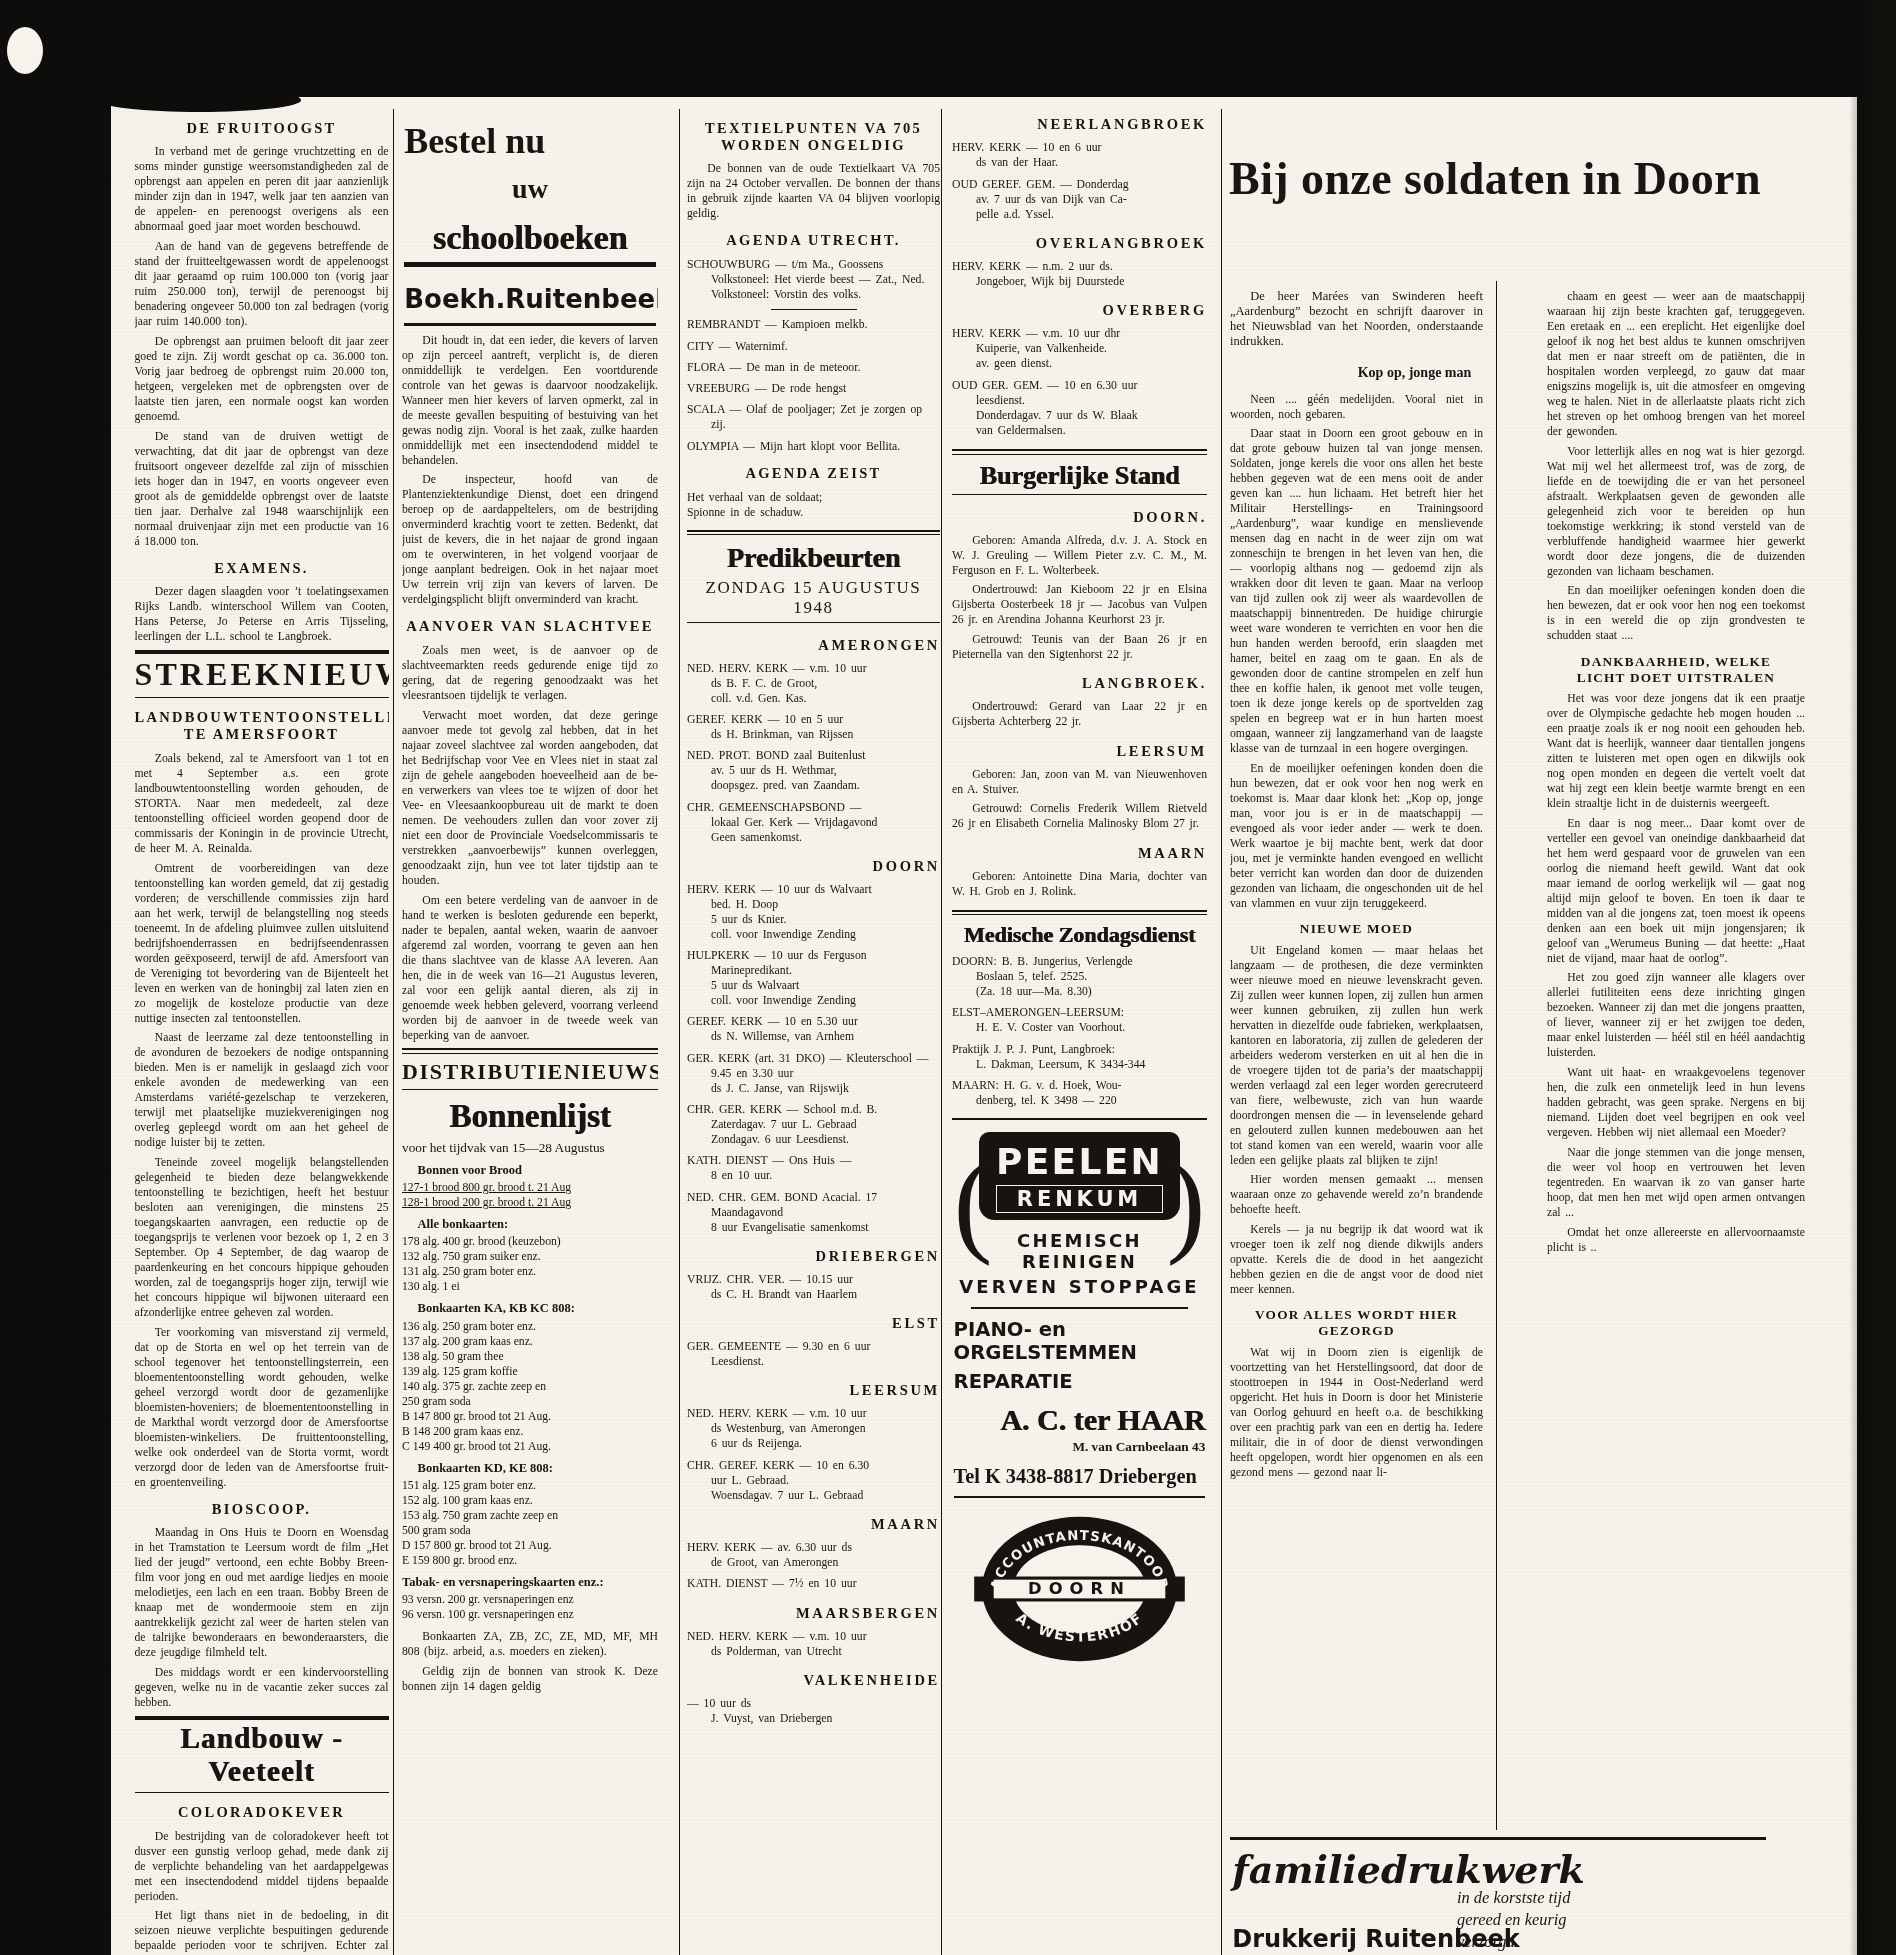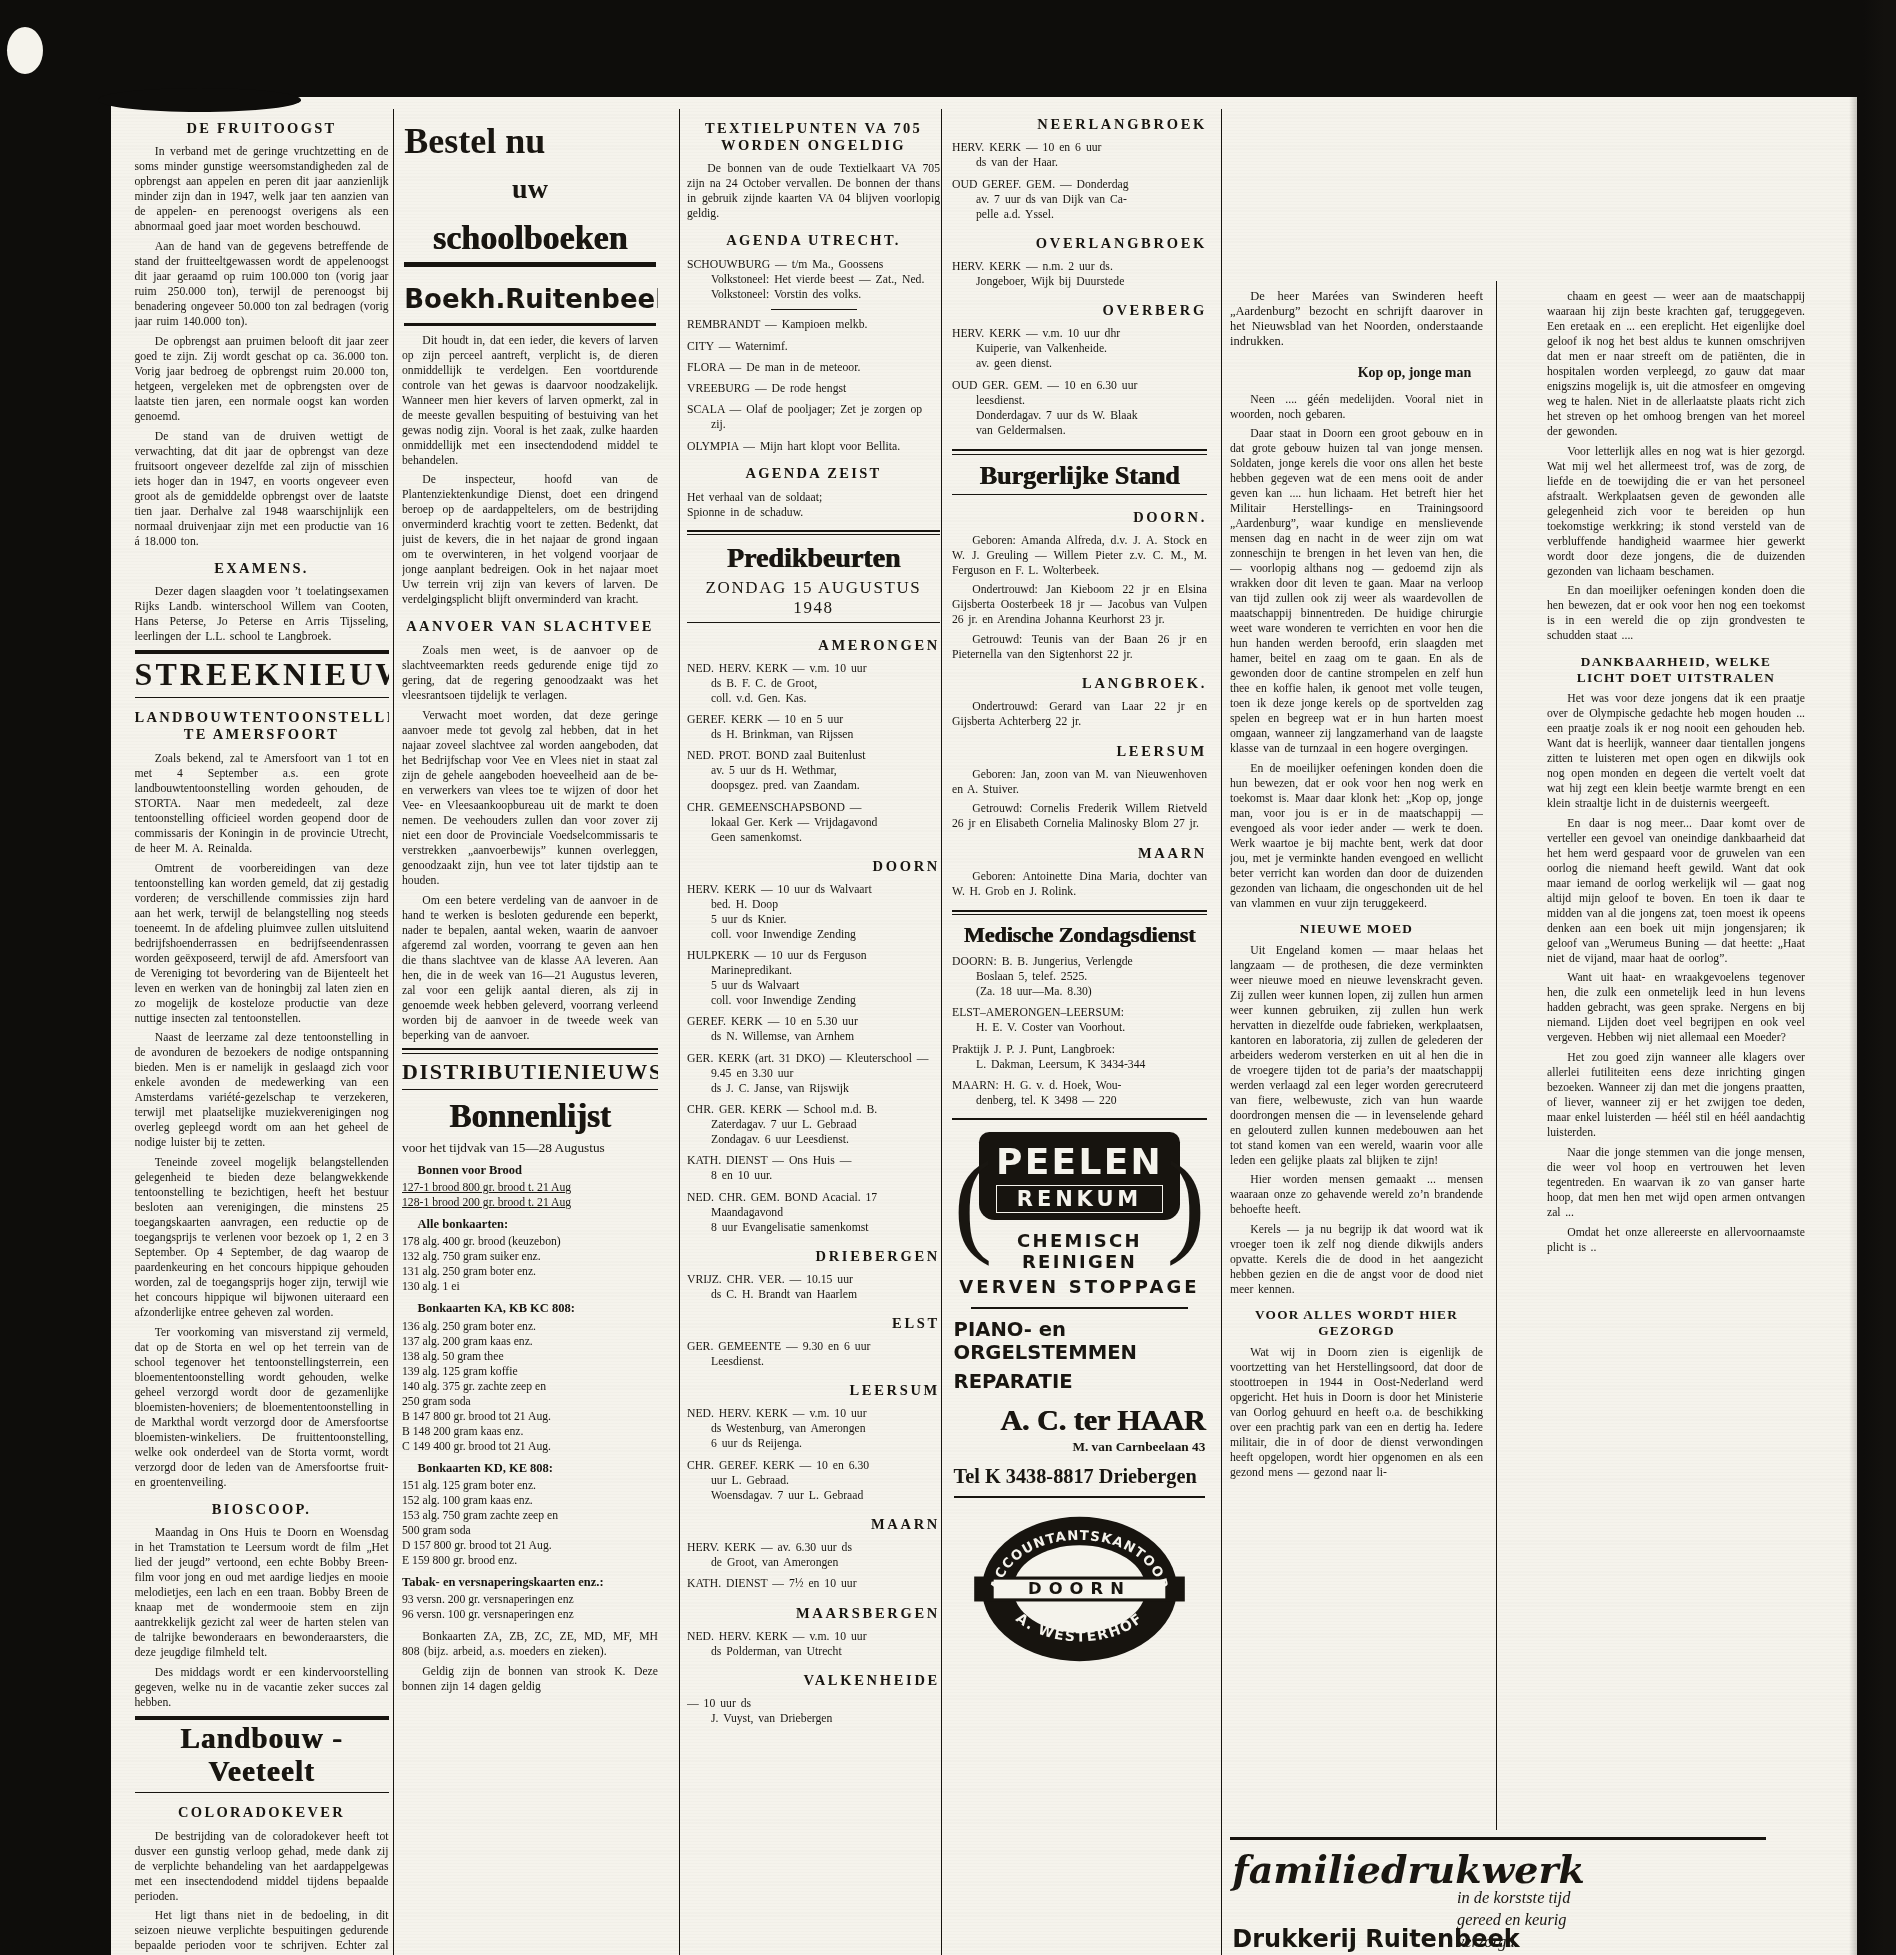--- a/index.html
+++ b/index.html
@@ -278,20 +278,21 @@
         <text font-family="DejaVu Sans, sans-serif" font-weight="bold" font-size="34" fill="#f5f3ec" letter-spacing="3">
           <textPath href="#arcTop" startOffset="50%" text-anchor="middle">ACCOUNTANTSKANTOOR</textPath>
         </text>
         <text font-family="DejaVu Sans, sans-serif" font-weight="bold" font-size="36" fill="#f5f3ec" letter-spacing="4">
           <textPath href="#arcBot" startOffset="50%" text-anchor="middle">A. WESTERHOF</textPath>
         </text>
       </svg>
     </div>
   </div>
 
+  <div style="position:absolute;left:1118px;top:55px;width:532px;font-weight:bold;font-size:46px;text-align:center;letter-spacing:0.4px;">Bij onze soldaten in Doorn</div>
 
   <div class="col" style="left:1119px;top:192px;width:253px;height:1545px;">
     <p class="b" style="font-size:12.5px;">De heer Marées van Swinderen heeft „Aardenburg” bezocht en schrijft daarover in het Nieuwsblad van het Noorden, onderstaande indrukken.</p>
     <div style="font-weight:bold;font-size:14px;text-align:right;margin:15.6px 11.7px 11px 0;">Kop op, jonge man</div>
     <p class="b">Neen .... géén medelijden. Vooral niet in woorden, noch gebaren.</p>
     <p class="b">Daar staat in Doorn een groot gebouw en in dat grote gebouw huizen tal van jonge mensen. Soldaten, jonge kerels die voor ons allen het beste hebben gegeven wat de een mens ooit de ander geven kan .... hun lichaam. Het betreft hier het Militair Herstellings- en Trainingsoord „Aardenburg”, waar kundige en menslievende mensen dag en nacht in de weer zijn om wat zonneschijn te brengen in het leven van hen, die — voorlopig althans nog — gedoemd zijn als wrakken door dit leven te gaan. Maar na verloop van tijd zullen ook zij weer als waardevollen de maatschappij binnentreden. De huidige chirurgie weet ware wonderen te verrichten en voor hen die hun handen werden beroofd, erin slaagden met hamer, beitel en zaag om te gaan. En als de gewonden door de cantine strompelen en zelf hun thee en koffie halen, ik genoot met volle teugen, toen ik deze jonge kerels op de sportvelden zag spelen en begreep wat er in hun harten moest omgaan, wanneer zij langzamerhand van de laagste klasse van de turnzaal in een hogere overgingen.</p>
     <p class="b">En de moeilijker oefeningen konden doen die hun bewezen, dat er ook voor hen nog werk en toekomst is. Maar daar klonk het: „Kop op, jonge man, voor jou is er in de maatschappij — evengoed als voor ieder ander — werk te doen. Werk waartoe je bij machte bent, werk dat door jou, met je verminkte handen evengoed en wellicht beter verricht kan worden dan door de duizenden gezonden van lichaam, die ongeschonden uit de hel van vlammen en vuur zijn teruggekeerd.</p>
     <div class="artsub">NIEUWE MOED</div>
     <p class="b">Uit Engeland komen — maar helaas het langzaam — de prothesen, die deze verminkten weer nieuwe moed en nieuwe levenskracht geven. Zij zullen weer kunnen lopen, zij zullen hun armen weer kunnen gebruiken, zij zullen hun werk hervatten in diezelfde oude fabrieken, werkplaatsen, kantoren en laboratoria, zij zullen de gelederen der arbeiders wederom versterken en uit al hen die in de vroegere tijden tot de paria’s der maatschappij werden verlaagd zal een leger worden gerecruteerd van fiere, welbewuste, zich van hun waarde doordrongen mensen die — in levenselende gehard en gelouterd zullen kunnen medebouwen aan het tot stand komen van een wereld, waarin voor alle leden een gelijke plaats zal blijken te zijn!</p>
     <p class="b">Hier worden mensen gemaakt ... mensen waaraan onze zo gehavende wereld zo’n brandende behoefte heeft.</p>
@@ -301,22 +302,22 @@
   </div>
 
   <div class="col" style="left:1392px;top:192px;width:258px;height:1545px;margin-left:44px;">
     <p class="b">chaam en geest — weer aan de maatschappij waaraan hij zijn beste krachten gaf, teruggegeven. Een eretaak en ... een ereplicht. Het eigenlijke doel geloof ik nog het best aldus te kunnen omschrijven dat men er naar streeft om de patiënten, die in hospitalen worden verpleegd, zo gauw dat maar enigszins mogelijk is, uit die atmosfeer en omgeving weg te halen. Niet in de allerlaatste plaats richt zich het streven op het omhoog brengen van het moreel der gewonden.</p>
     <p class="b">Voor letterlijk alles en nog wat is hier gezorgd. Wat mij wel het allermeest trof, was de zorg, de liefde en de toewijding die er van het personeel afstraalt. Werkplaatsen geven de gewonden alle gelegenheid zich voor te bereiden op hun toekomstige werkkring; ik stond versteld van de verbluffende handigheid waarmee hier gewerkt wordt door deze jongens, die de duizenden gezonden van lichaam beschamen.</p>
     <p class="b">En dan moeilijker oefeningen konden doen die hen bewezen, dat er ook voor hen nog een toekomst is in een wereld die op zijn grondvesten te schudden staat ....</p>
     <div class="artsub">DANKBAARHEID, WELKE
 LICHT DOET UITSTRALEN</div>
     <p class="b">Het was voor deze jongens dat ik een praatje over de Olympische gedachte heb mogen houden ... een praatje zoals ik er nog nooit een gehouden heb. Want dat is heerlijk, wanneer daar tientallen jongens zitten te luisteren met open ogen en dikwijls ook nog open monden en degeen die vertelt voelt dat wat hij zegt een klein beetje warmte brengt en een klein straaltje licht in de duisternis weergeeft.</p>
     <p class="b">En daar is nog meer... Daar komt over de verteller een gevoel van oneindige dankbaarheid dat het hem werd gespaard voor de gruwelen van een oorlog die niemand heeft gewild. Want dat ook maar iemand de oorlog werkelijk wil — gaat nog altijd mijn geloof te boven. En toen ik daar te midden van al die jongens zat, toen moest ik opeens denken aan een boek uit mijn jongensjaren; ik geloof van „Werumeus Buning — dat heette: „Haat niet de vijand, maar haat de oorlog”.</p>
+    <p class="b">Het zou goed zijn wanneer alle klagers over allerlei futiliteiten eens deze inrichting gingen bezoeken. Wanneer zij dan met die jongens praatten, of liever, wanneer zij er het zwijgen toe deden, maar enkel luisterden — héél stil en héél aandachtig luisterden.</p>
     <p class="b">Want uit haat- en wraakgevoelens tegenover hen, die zulk een onmetelijk leed in hun levens hadden gebracht, was geen sprake. Nergens en bij niemand. Lijden doet veel begrijpen en ook veel vergeven. Hebben wij niet allemaal een Moeder?</p>
-    <p class="b">Het zou goed zijn wanneer alle klagers over allerlei futiliteiten eens deze inrichting gingen bezoeken. Wanneer zij dan met die jongens praatten, of liever, wanneer zij er het zwijgen toe deden, maar enkel luisterden — héél stil en héél aandachtig luisterden.</p>
     <p class="b">Naar die jonge stemmen van die jonge mensen, die weer vol hoop en vertrouwen het leven tegentreden. En waarvan ik zo van ganser harte hoop, dat men hen met wijd open armen ontvangen zal ...</p>
     <p class="b">Omdat het onze allereerste en allervoornaamste plicht is ..</p>
   </div>
 
   <div style="position:absolute;left:1119px;top:1740px;width:536px;height:117px;border-top:3.5px solid #17140f;border-bottom:3.5px solid #17140f;">
     <div style="position:absolute;left:2.3px;top:7px;font-style:italic;font-weight:bold;font-size:38px;font-family:'DejaVu Serif',serif;">familiedrukwerk</div>
     <div class="pre" style="position:absolute;left:227px;top:47px;font-style:italic;font-size:16.4px;line-height:22px;">in de korstste tijd
 gereed en keurig
 verzorgd</div>
     <div class="sans" style="position:absolute;left:2.3px;bottom:3.9px;font-weight:bold;font-size:24px;">Drukkerij  Ruitenbeek</div>

